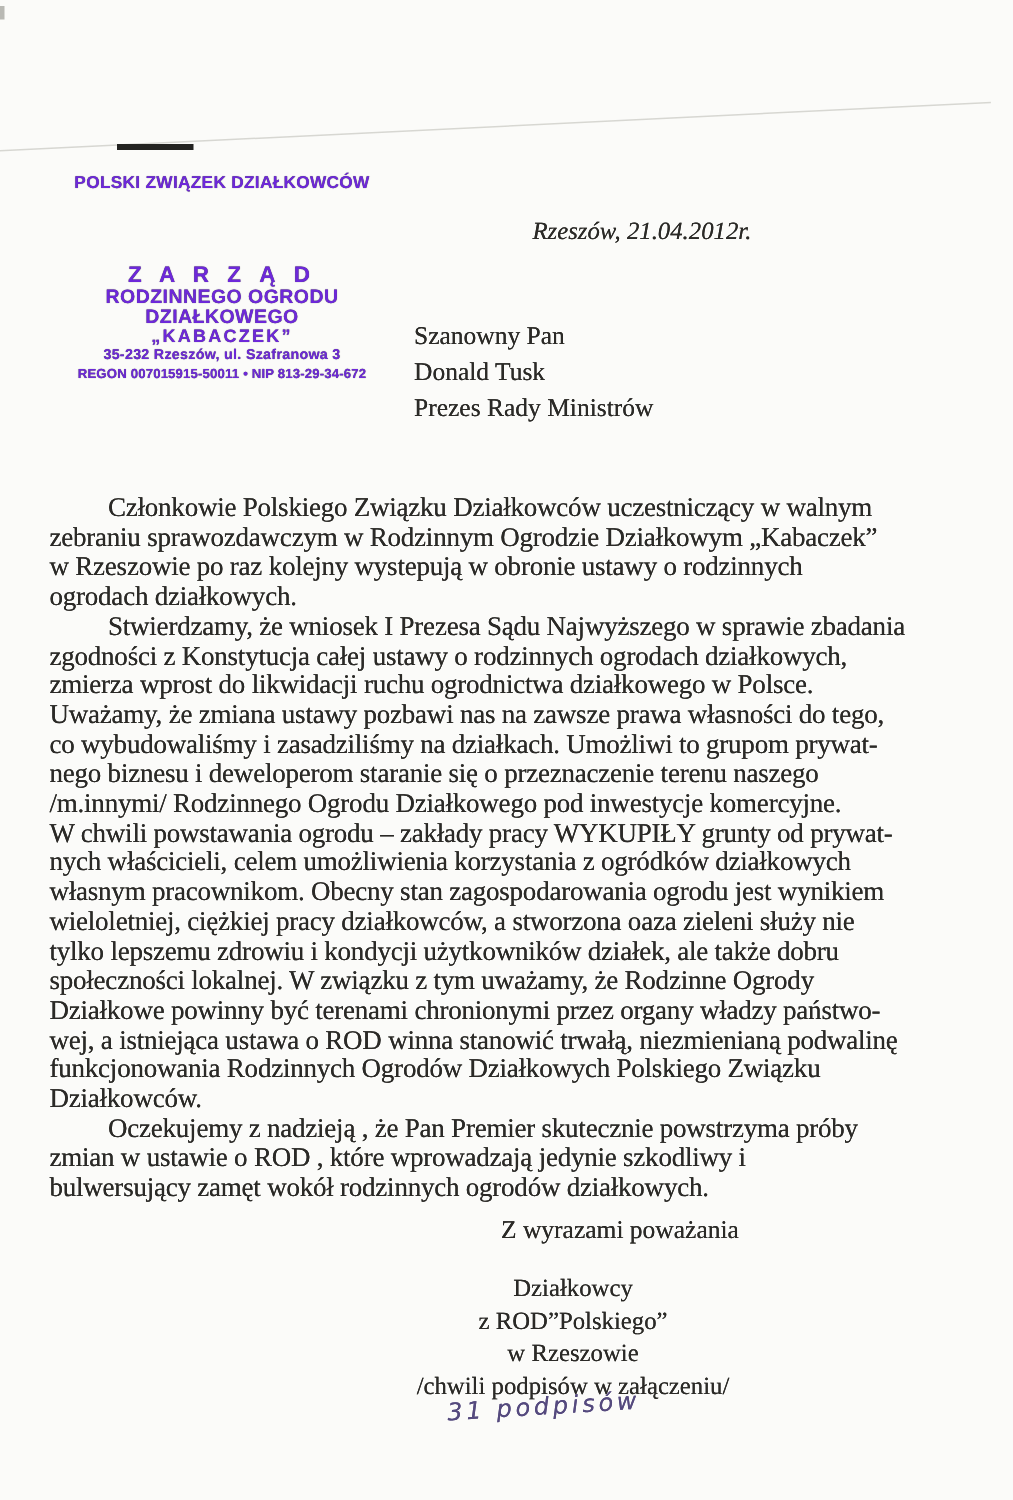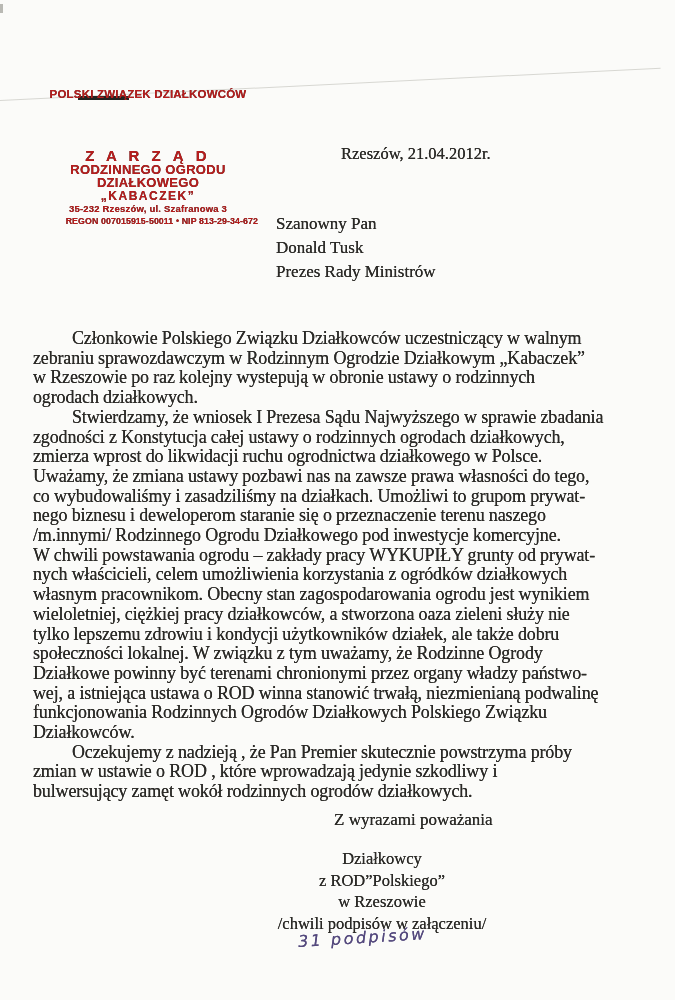--- a/index.html
+++ b/index.html
@@ -31,40 +31,41 @@
   .stamp-bar {
     position: absolute;
     left: 78px; top: 96px;
     width: 51px; height: 4px;
     background: #232321;
   }
 
   
   .stamp {
     position: absolute;
-    left: 38px; top: 87px;
+    left: 38px; top: 115px;
     width: 220px;
     text-align: center;
     font-family: "Liberation Sans", sans-serif;
     font-weight: bold;
-    color: #b91c1c;
+    color: #6d28d9;
     text-shadow: 0 0 0.5px #343431;
   }
   .stamp .s1 { font-size: 11.5px; line-height: 14px; letter-spacing: 0.2px; }
   .stamp .s2 { font-size: 15px; line-height: 14px; letter-spacing: 4px; margin-top: 48px; }
   .stamp .s3 { font-size: 13px;   line-height: 13px; letter-spacing: 0.3px; }
   .stamp .s4 { font-size: 12px;   line-height: 14px; letter-spacing: 1.5px; }
   .stamp .s5 { font-size: 9.5px;  line-height: 12px; letter-spacing: 0.2px; }
-  .stamp .s6 { font-size: 8.8px;  line-height: 12px; letter-spacing: 0.1px; text-align: right; }
+  .stamp .s6 { font-size: 8.8px;  line-height: 12px; letter-spacing: 0.1px; }
 
   .date-line {
     position: absolute;
-    left: 341px; top: 144px;
+    left: 355px; top: 144px;
     font-size: 16.5px;
     text-shadow: 0 0 0.3px currentColor;
+    font-style: italic;
   }
 
   .recipient {
     position: absolute;
     left: 276px; top: 212px;
     font-size: 17px;
     font-weight: normal;
     line-height: 24px;
     text-shadow: 0 0 0.3px currentColor;
   }

